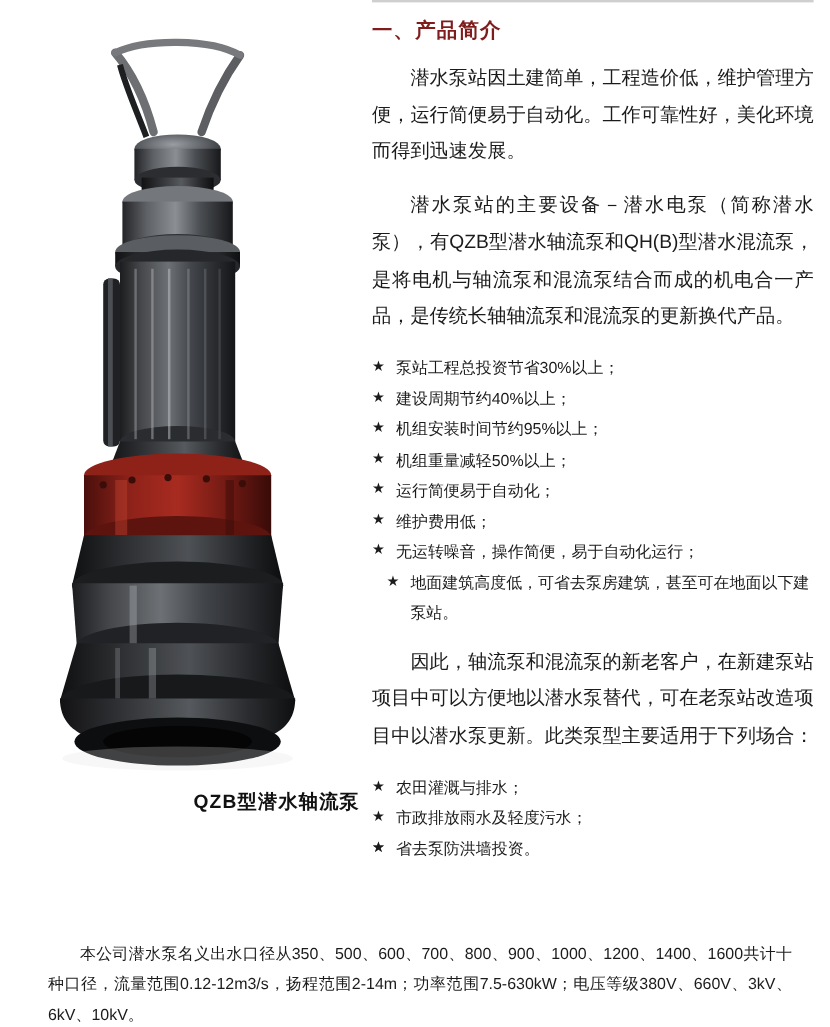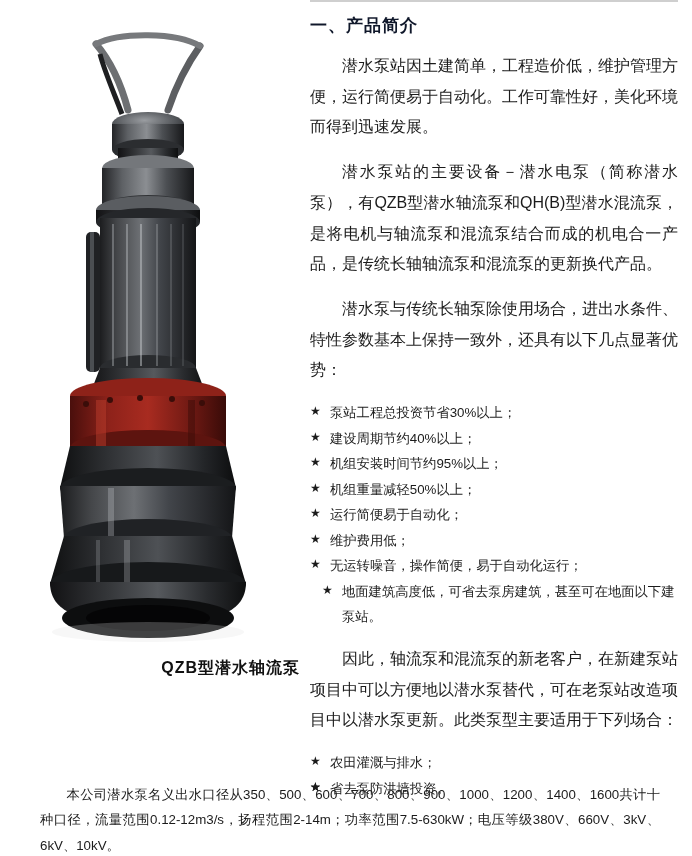--- a/index.html
+++ b/index.html
@@ -68,21 +68,21 @@
     position: absolute;
     left: 0;
     top: 0;
     width: 368px;
     height: 2px;
     background: #cfcfcf;
   }
   .section-title {
     font-size: 17px;
     font-weight: bold;
-    color: #0f172a;
+    color: #7f1d1d;
     letter-spacing: 1px;
     padding-top: 6px;
   }
 
   p.para {
     font-size: 16px;
     line-height: 1.92;
     margin: 0 0 14px 0;
     text-align: justify;
     text-indent: 2em;
@@ -268,38 +268,37 @@
 
   <div class="right-col">
 
     <div class="section-title-wrap">
       <div class="title-rule"></div>
       <div class="section-title">一、产品简介</div>
     </div>
 
     <p class="para">潜水泵站因土建简单，工程造价低，维护管理方便，运行简便易于自动化。工作可靠性好，美化环境而得到迅速发展。</p>
     <p class="para">潜水泵站的主要设备－潜水电泵（简称潜水泵），有QZB型潜水轴流泵和QH(B)型潜水混流泵，是将电机与轴流泵和混流泵结合而成的机电合一产品，是传统长轴轴流泵和混流泵的更新换代产品。</p>
-    <p class="para">潜水泵与传统长轴泵除使用场合，进出水条件、特性参数基本上保持一致外，还具有以下几点显著优势：</p>
 
     <ul class="bullets">
       <li><span class="star">★</span><span>泵站工程总投资节省30%以上；</span></li>
       <li><span class="star">★</span><span>建设周期节约40%以上；</span></li>
       <li><span class="star">★</span><span>机组安装时间节约95%以上；</span></li>
       <li><span class="star">★</span><span>机组重量减轻50%以上；</span></li>
       <li><span class="star">★</span><span>运行简便易于自动化；</span></li>
       <li><span class="star">★</span><span>维护费用低；</span></li>
       <li><span class="star">★</span><span>无运转噪音，操作简便，易于自动化运行；</span></li>
       <li class="wide"><span class="star">★</span><span>地面建筑高度低，可省去泵房建筑，甚至可在地面以下建泵站。</span></li>
     </ul>
 
     <p class="para">因此，轴流泵和混流泵的新老客户，在新建泵站项目中可以方便地以潜水泵替代，可在老泵站改造项目中以潜水泵更新。此类泵型主要适用于下列场合：</p>
 
     <ul class="bullets">
       <li><span class="star">★</span><span>农田灌溉与排水；</span></li>
-      <li><span class="star">★</span></li>
+      <li><span class="star">★</span><span>市政排放雨水及轻度污水；</span></li>
       <li><span class="star">★</span></li>
       <li><span class="star">★</span><span>省去泵防洪墙投资。</span></li>
     </ul>
   </div>
 
   <div class="footer">本公司潜水泵名义出水口径从350、500、600、700、800、900、1000、1200、1400、1600共计十种口径，流量范围0.12-12m3/s，扬程范围2-14m；功率范围7.5-630kW；电压等级380V、660V、3kV、6kV、10kV。</div>
 
 </div>
 
 </body></html>

